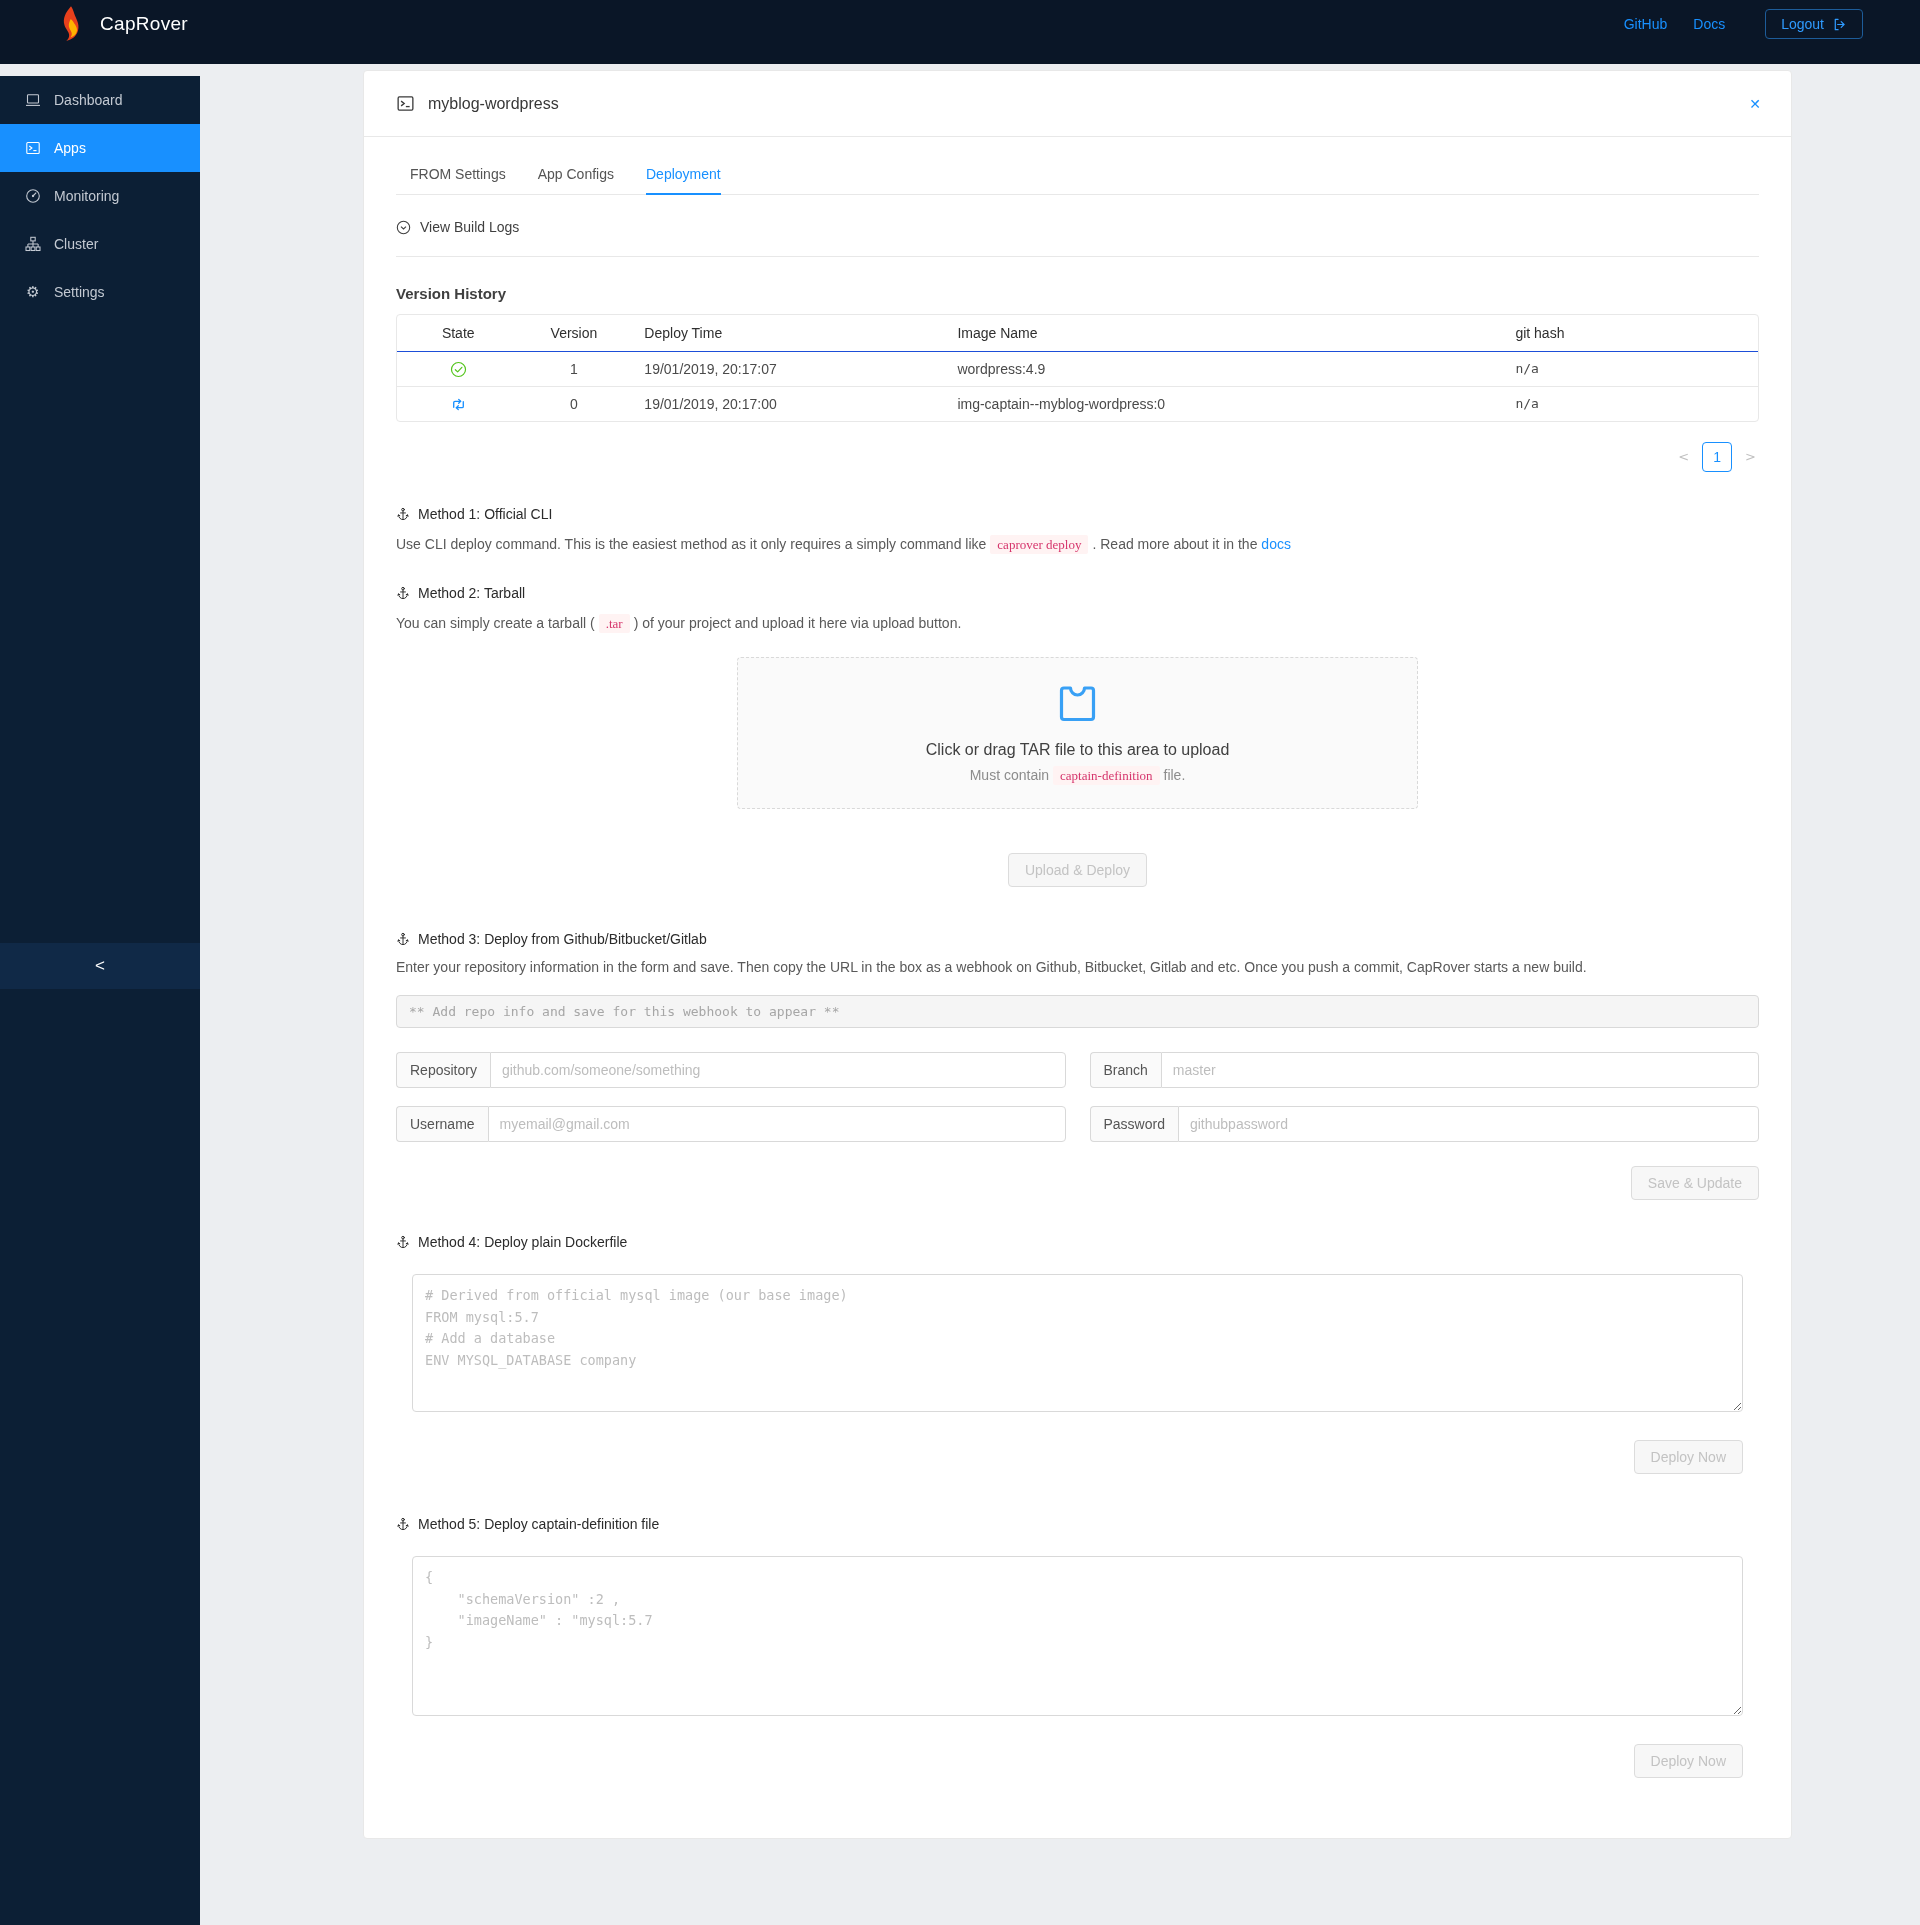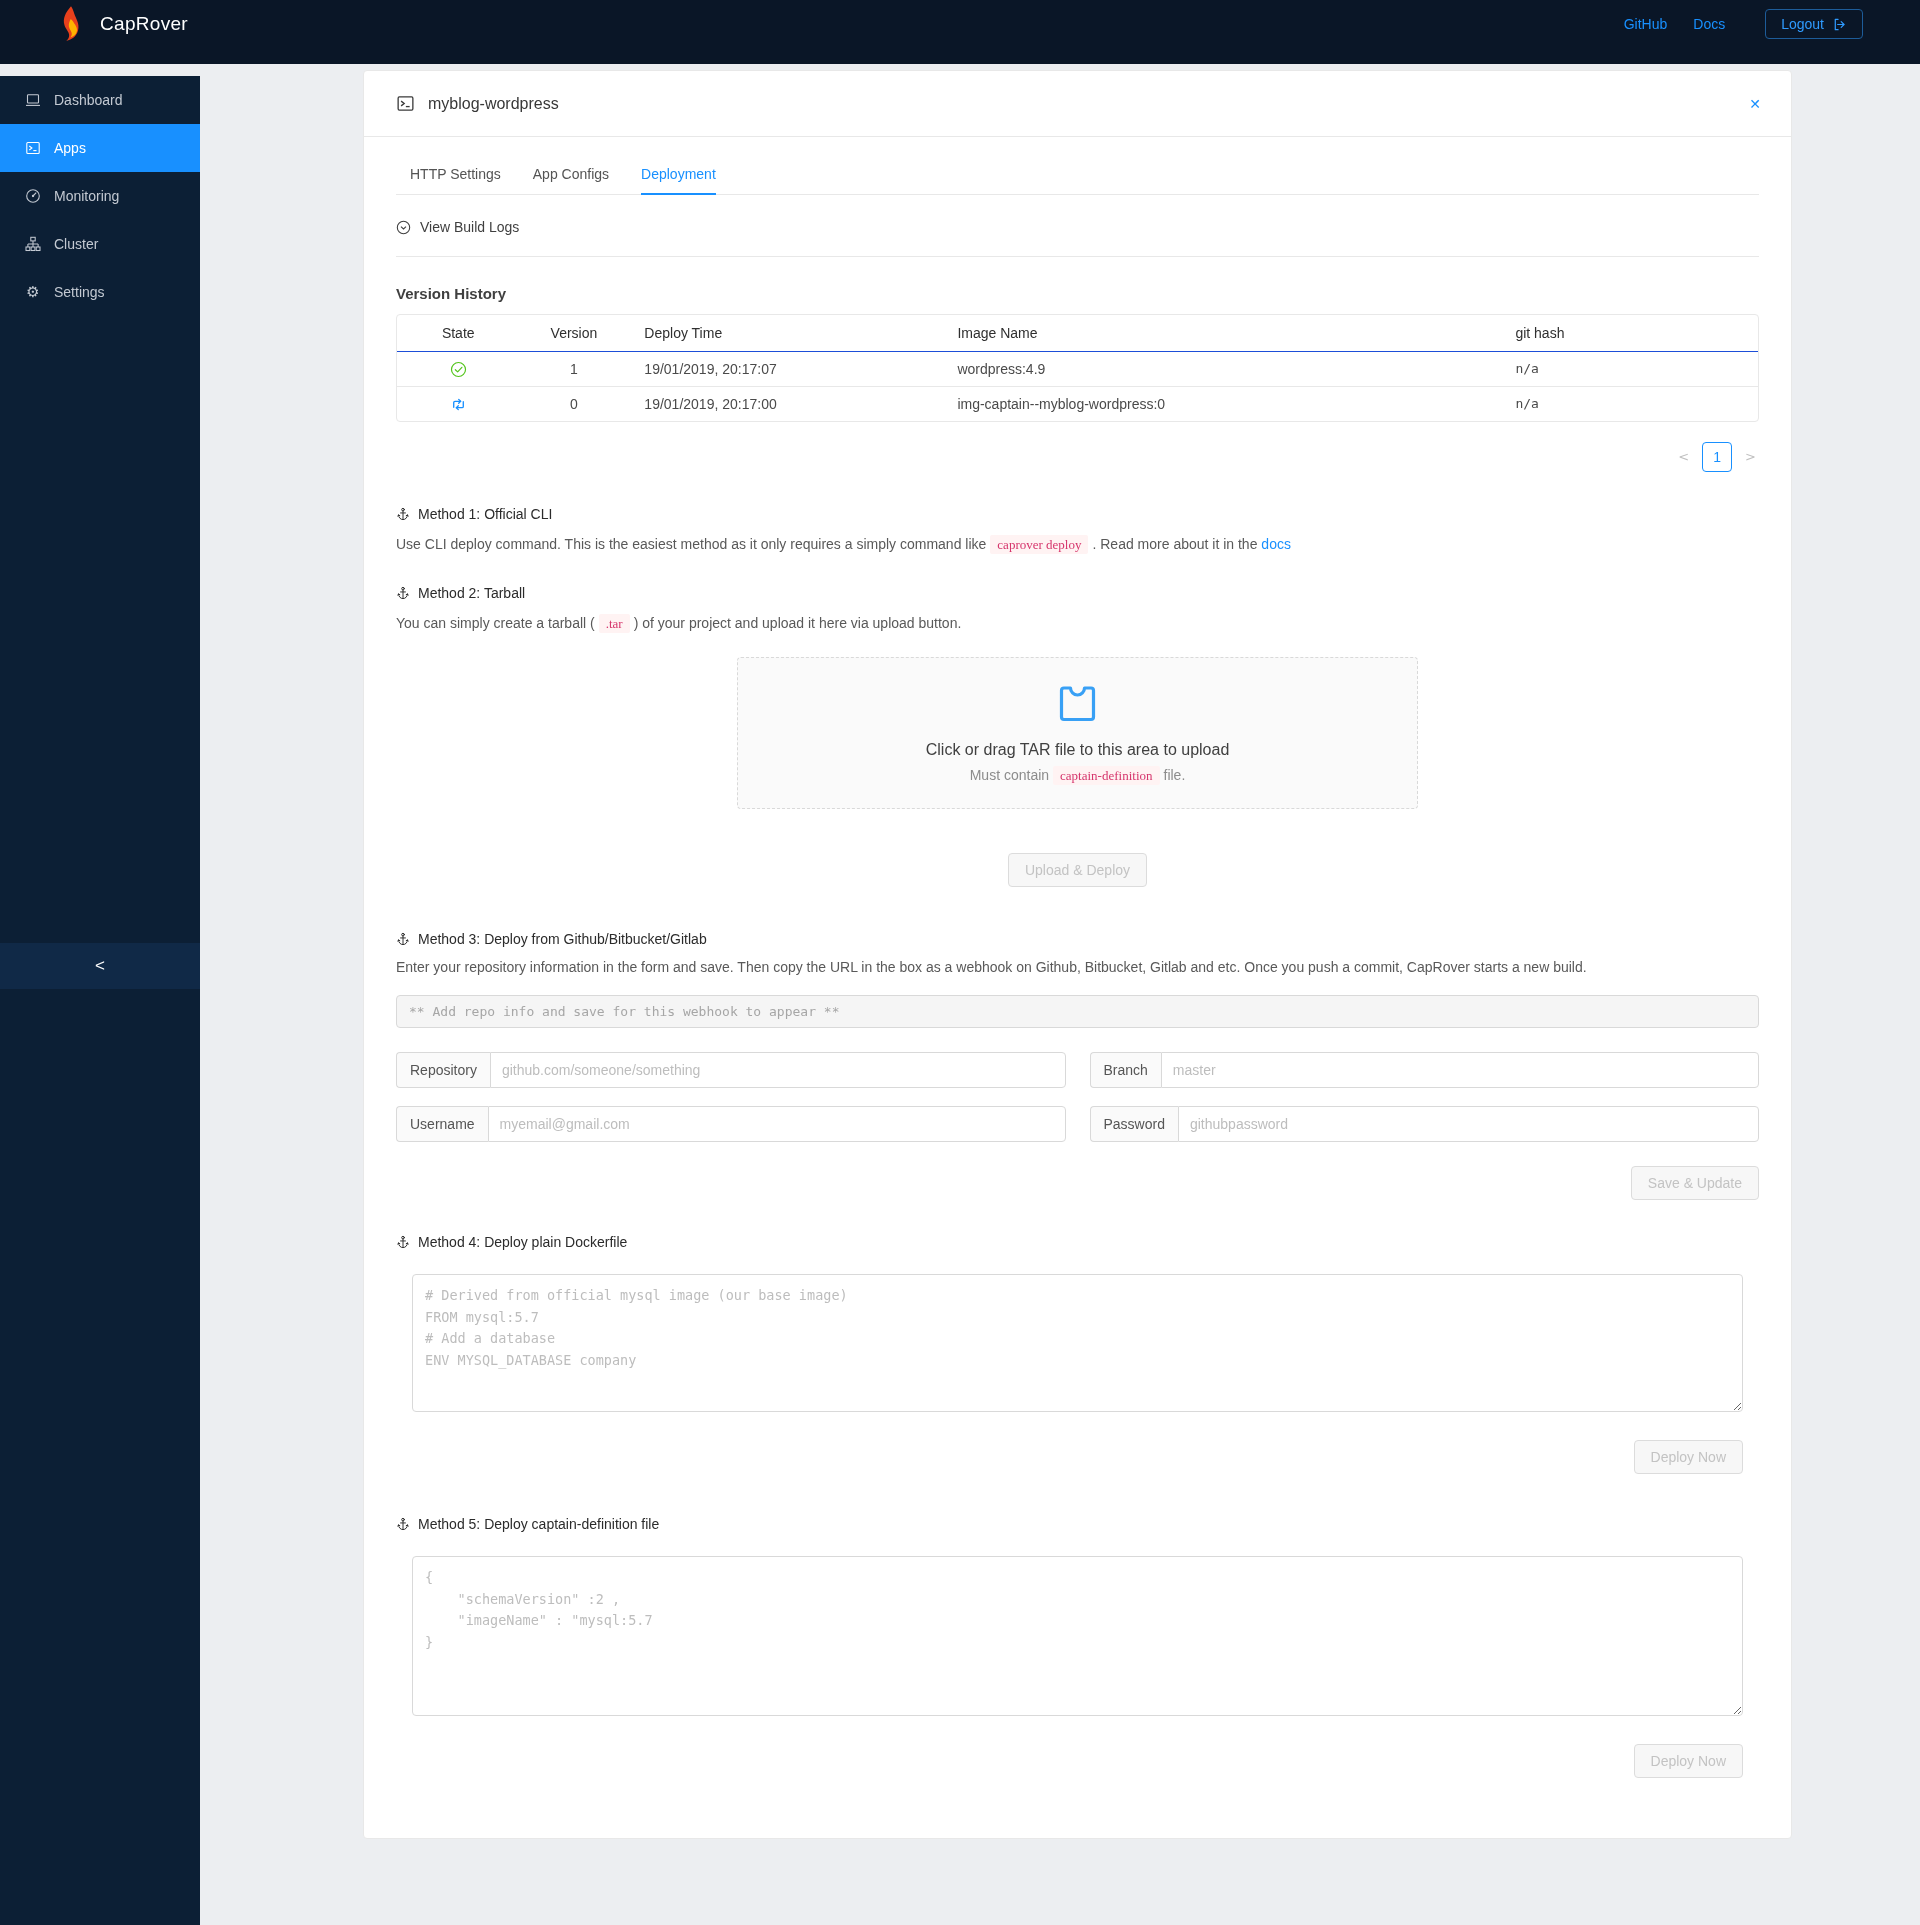--- a/index.html
+++ b/index.html
@@ -213,21 +213,21 @@
         </span>
         <span>myblog-wordpress</span>
       </div>
       <span class="card-close">✕</span>
     </div>
 
     <div class="card-body">
 
       
       <div class="tabs-bar">
-        <div class="tab">HTTP Settings</div>
+        <div class="tab">FROM Settings</div>
         <div class="tab">App Configs</div>
         <div class="tab active">Deployment</div>
       </div>
 
       
       <div class="build-logs">
         <span>
           <svg width="15" height="15" viewBox="0 0 16 16" fill="none" stroke="#3f3f3f" stroke-width="1.15">
             <circle cx="8" cy="8" r="6.6"></circle>
               <path d="M5.3 7 L8 9.6 10.7 7"></path>

